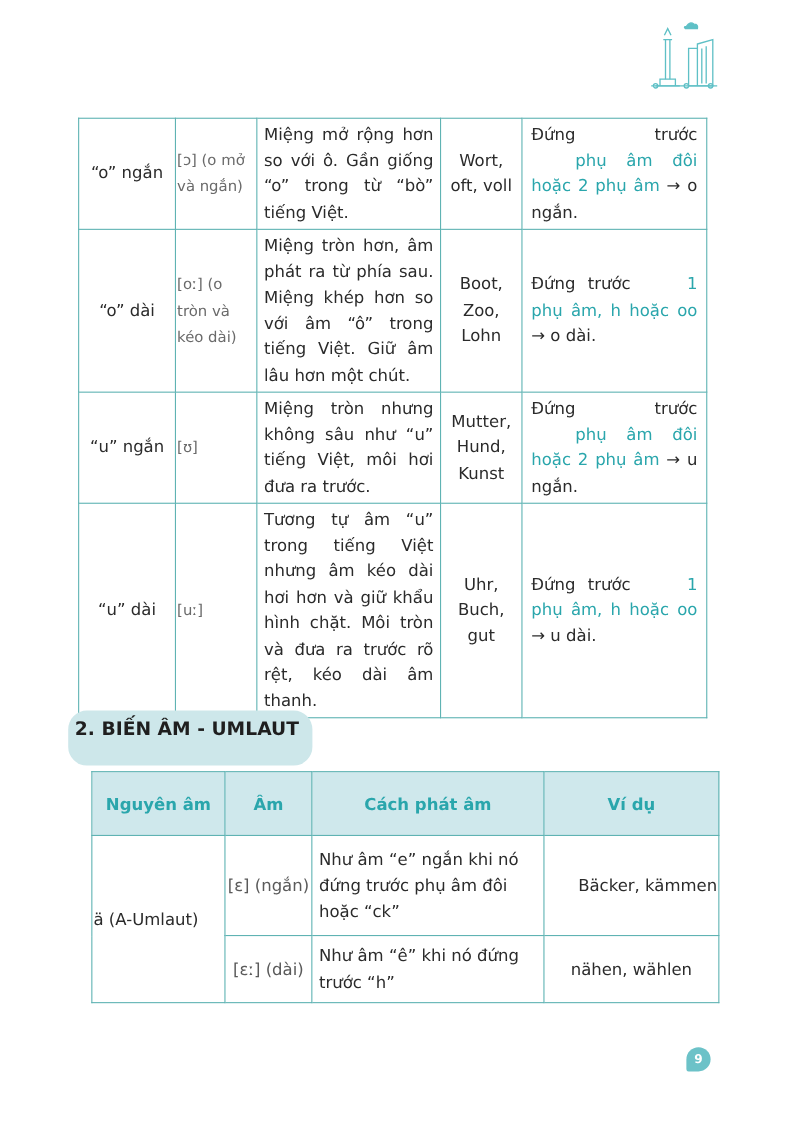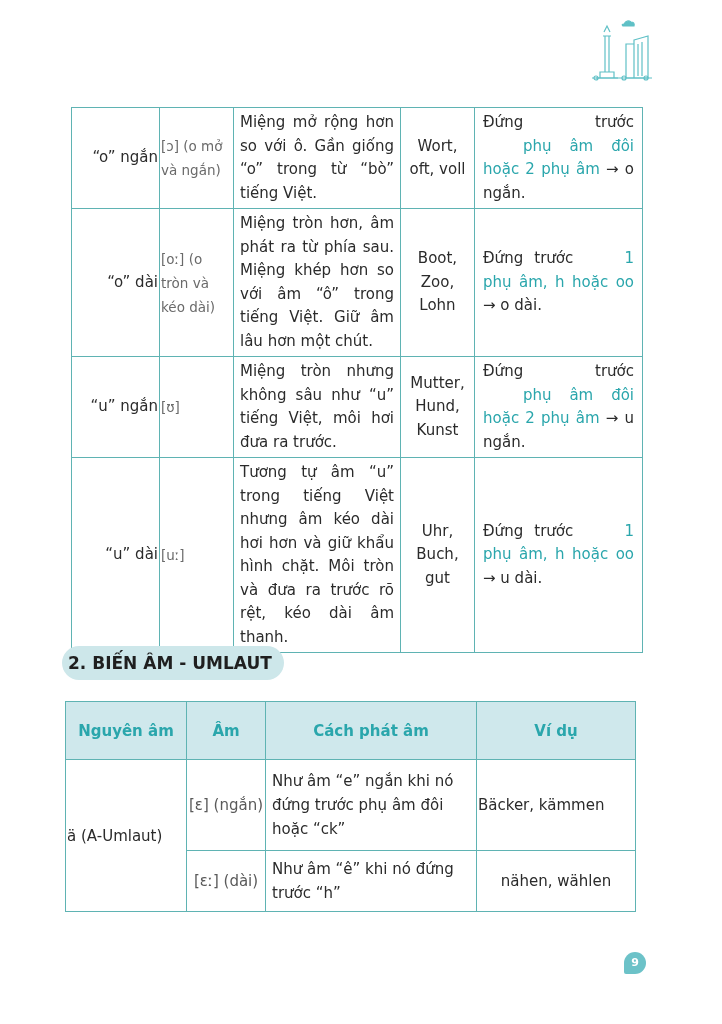--- a/index.html
+++ b/index.html
@@ -3,29 +3,29 @@
 <meta charset="utf-8">
 <style>
   html, body { margin:0; padding:0; }
   body { width:722px; height:1024px; background:#ffffff; position:relative; overflow:hidden;
          font-family:"DejaVu Sans", sans-serif; color:#2b2b2b; }
   .deco { position:absolute; left:590px; top:14px; width:80px; height:72px; }
   table { border-collapse:collapse; position:absolute; }
   td, th { border:1.5px solid #5fb3b3; vertical-align:middle; }
   #t1 { left:71px; top:107px; width:572px; }
   #t1 td { font-size:15px; line-height:23.5px; }
-  .c-vowel { width:85px; text-align:right; }
+  .c-vowel { width:85px; text-align:center; }
   .c-ipa { width:71px; font-size:13.5px !important; color:#6a6a6a; line-height:24px !important; }
   .c-desc { width:154px; padding:3px 6px; text-align:justify;margin-top:22px; }
   .c-ex { width:71px; text-align:center; }
   .c-rule { padding:3px 8px; text-align:justify; }
   .teal { color:#2aa6ac;margin-left:40px; }
-  .section-title { position:absolute; left:62px; top:646px; height:34px; padding:0 12px 0 6px;
+  .section-title { position:absolute; left:62px; top:646px; height:34px; padding:0 12px 16px 6px;
       background:#cde7ea; border-radius:17px; font-weight:bold; font-size:17px; line-height:34px; color:#1f1f1f; }
-  #t2 { left:65px; top:701px; width:571px; }
+  #t2 { left:83px; top:701px; width:571px; }
   #t2 th { background:#cfe8ec; color:#2aa6ac; font-weight:bold; font-size:15px; height:55px; }
   #t2 td { font-size:15px; line-height:24px; }
   .page-num { position:absolute; left:624px; top:952px; width:22px; height:22px; border-radius:50% 50% 50% 2px;
       background:#6cc2c8; color:#fff; font-size:11px; font-weight:bold; text-align:center; line-height:22px; }
 </style>
 </head>
 <body>
 
 <svg class="deco" viewBox="0 0 80 72" fill="none" stroke="#5fc0c6" stroke-width="1.2">
   <path d="M34 10 q3-5 7-2 q4 0 3 4 h-11 q-2-2 1-2z" fill="#5fc0c6"></path>
@@ -99,21 +99,21 @@
       <th style="width:76px">Âm</th>
       <th style="width:208px">Cách phát âm</th>
       <th>Ví dụ</th>
     </tr>
   </thead>
   <tbody>
     <tr>
       <td rowspan="2" style="text-align:left">ä (A-Umlaut)</td>
       <td style="text-align:right;color:#5a5a5a;padding:20px 2px">[ɛ] (ngắn)</td>
       <td style="padding:4px 6px;height:82px">Như âm “e” ngắn khi nó đứng trước phụ âm đôi hoặc “ck”</td>
-      <td style="text-align:left">Bäcker, kämmen</td>
+      <td style="text-align:right">Bäcker, kämmen</td>
     </tr>
     <tr>
       <td style="text-align:center;color:#5a5a5a">[ɛː] (dài)</td>
       <td style="padding:4px 6px;height:52px">Như âm “ê” khi nó đứng trước “h”</td>
       <td style="text-align:center">nähen, wählen</td>
     </tr>
   </tbody>
 </table>
 
 <div class="page-num">9</div>

